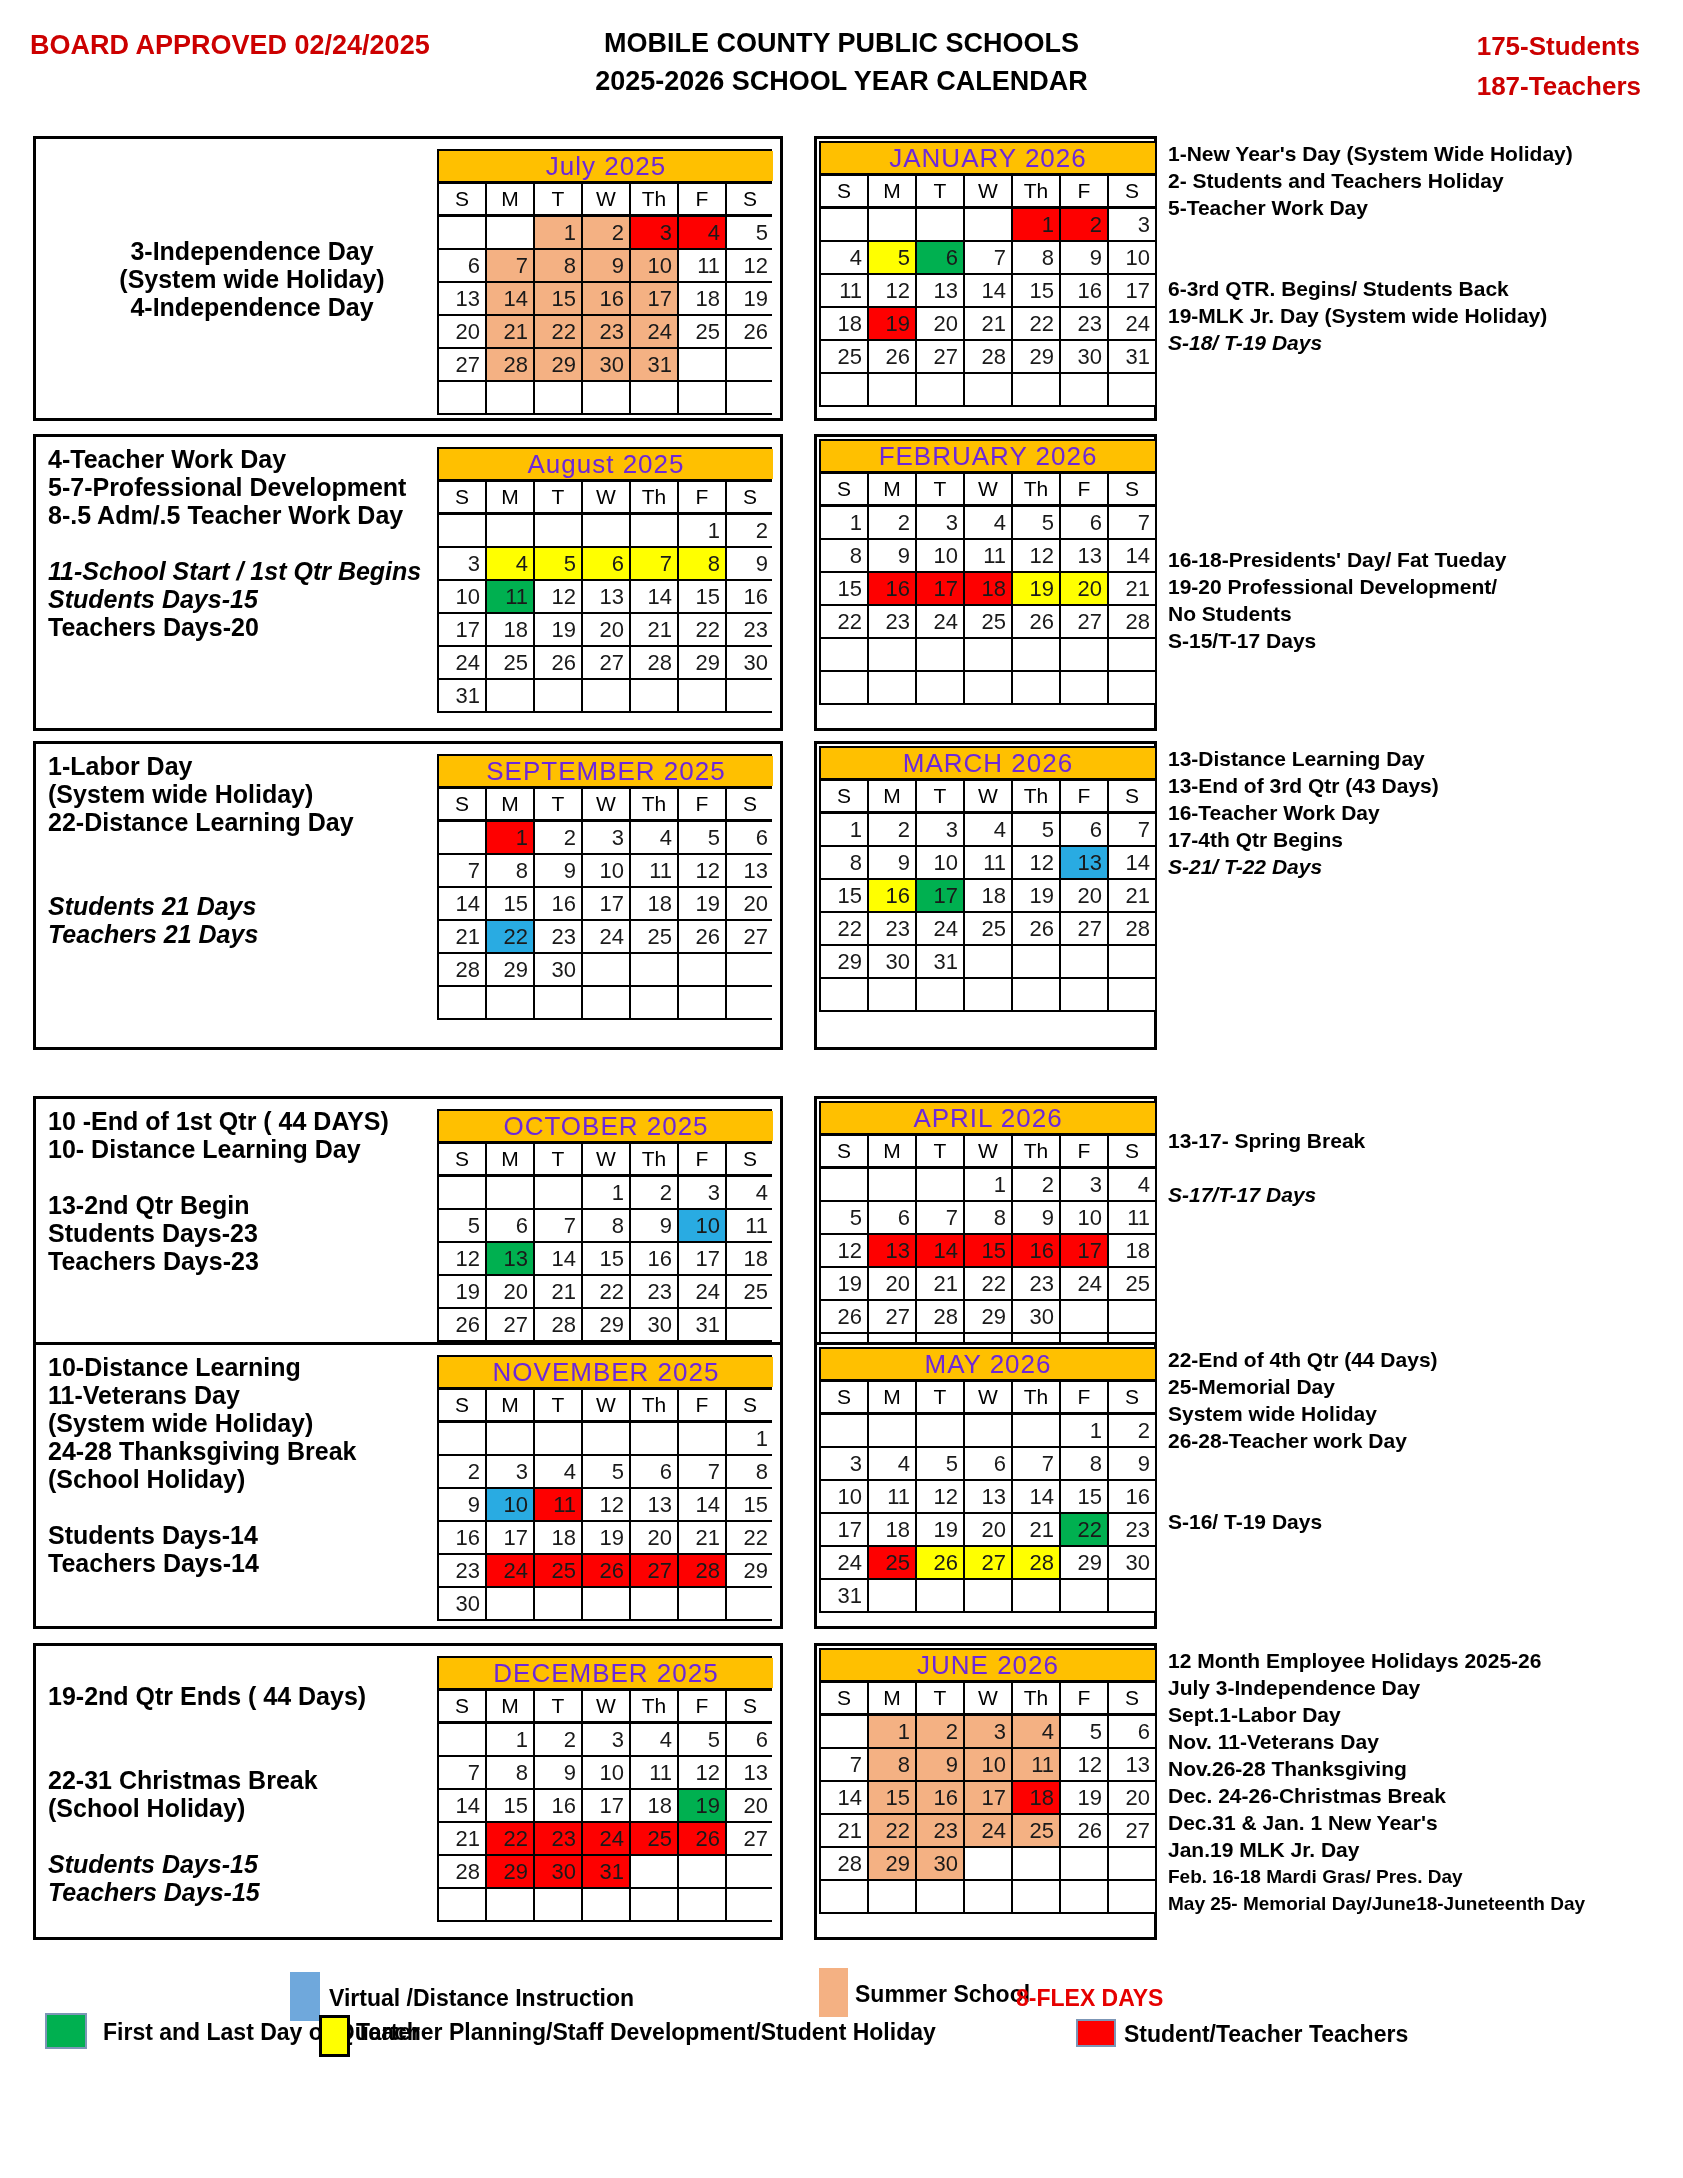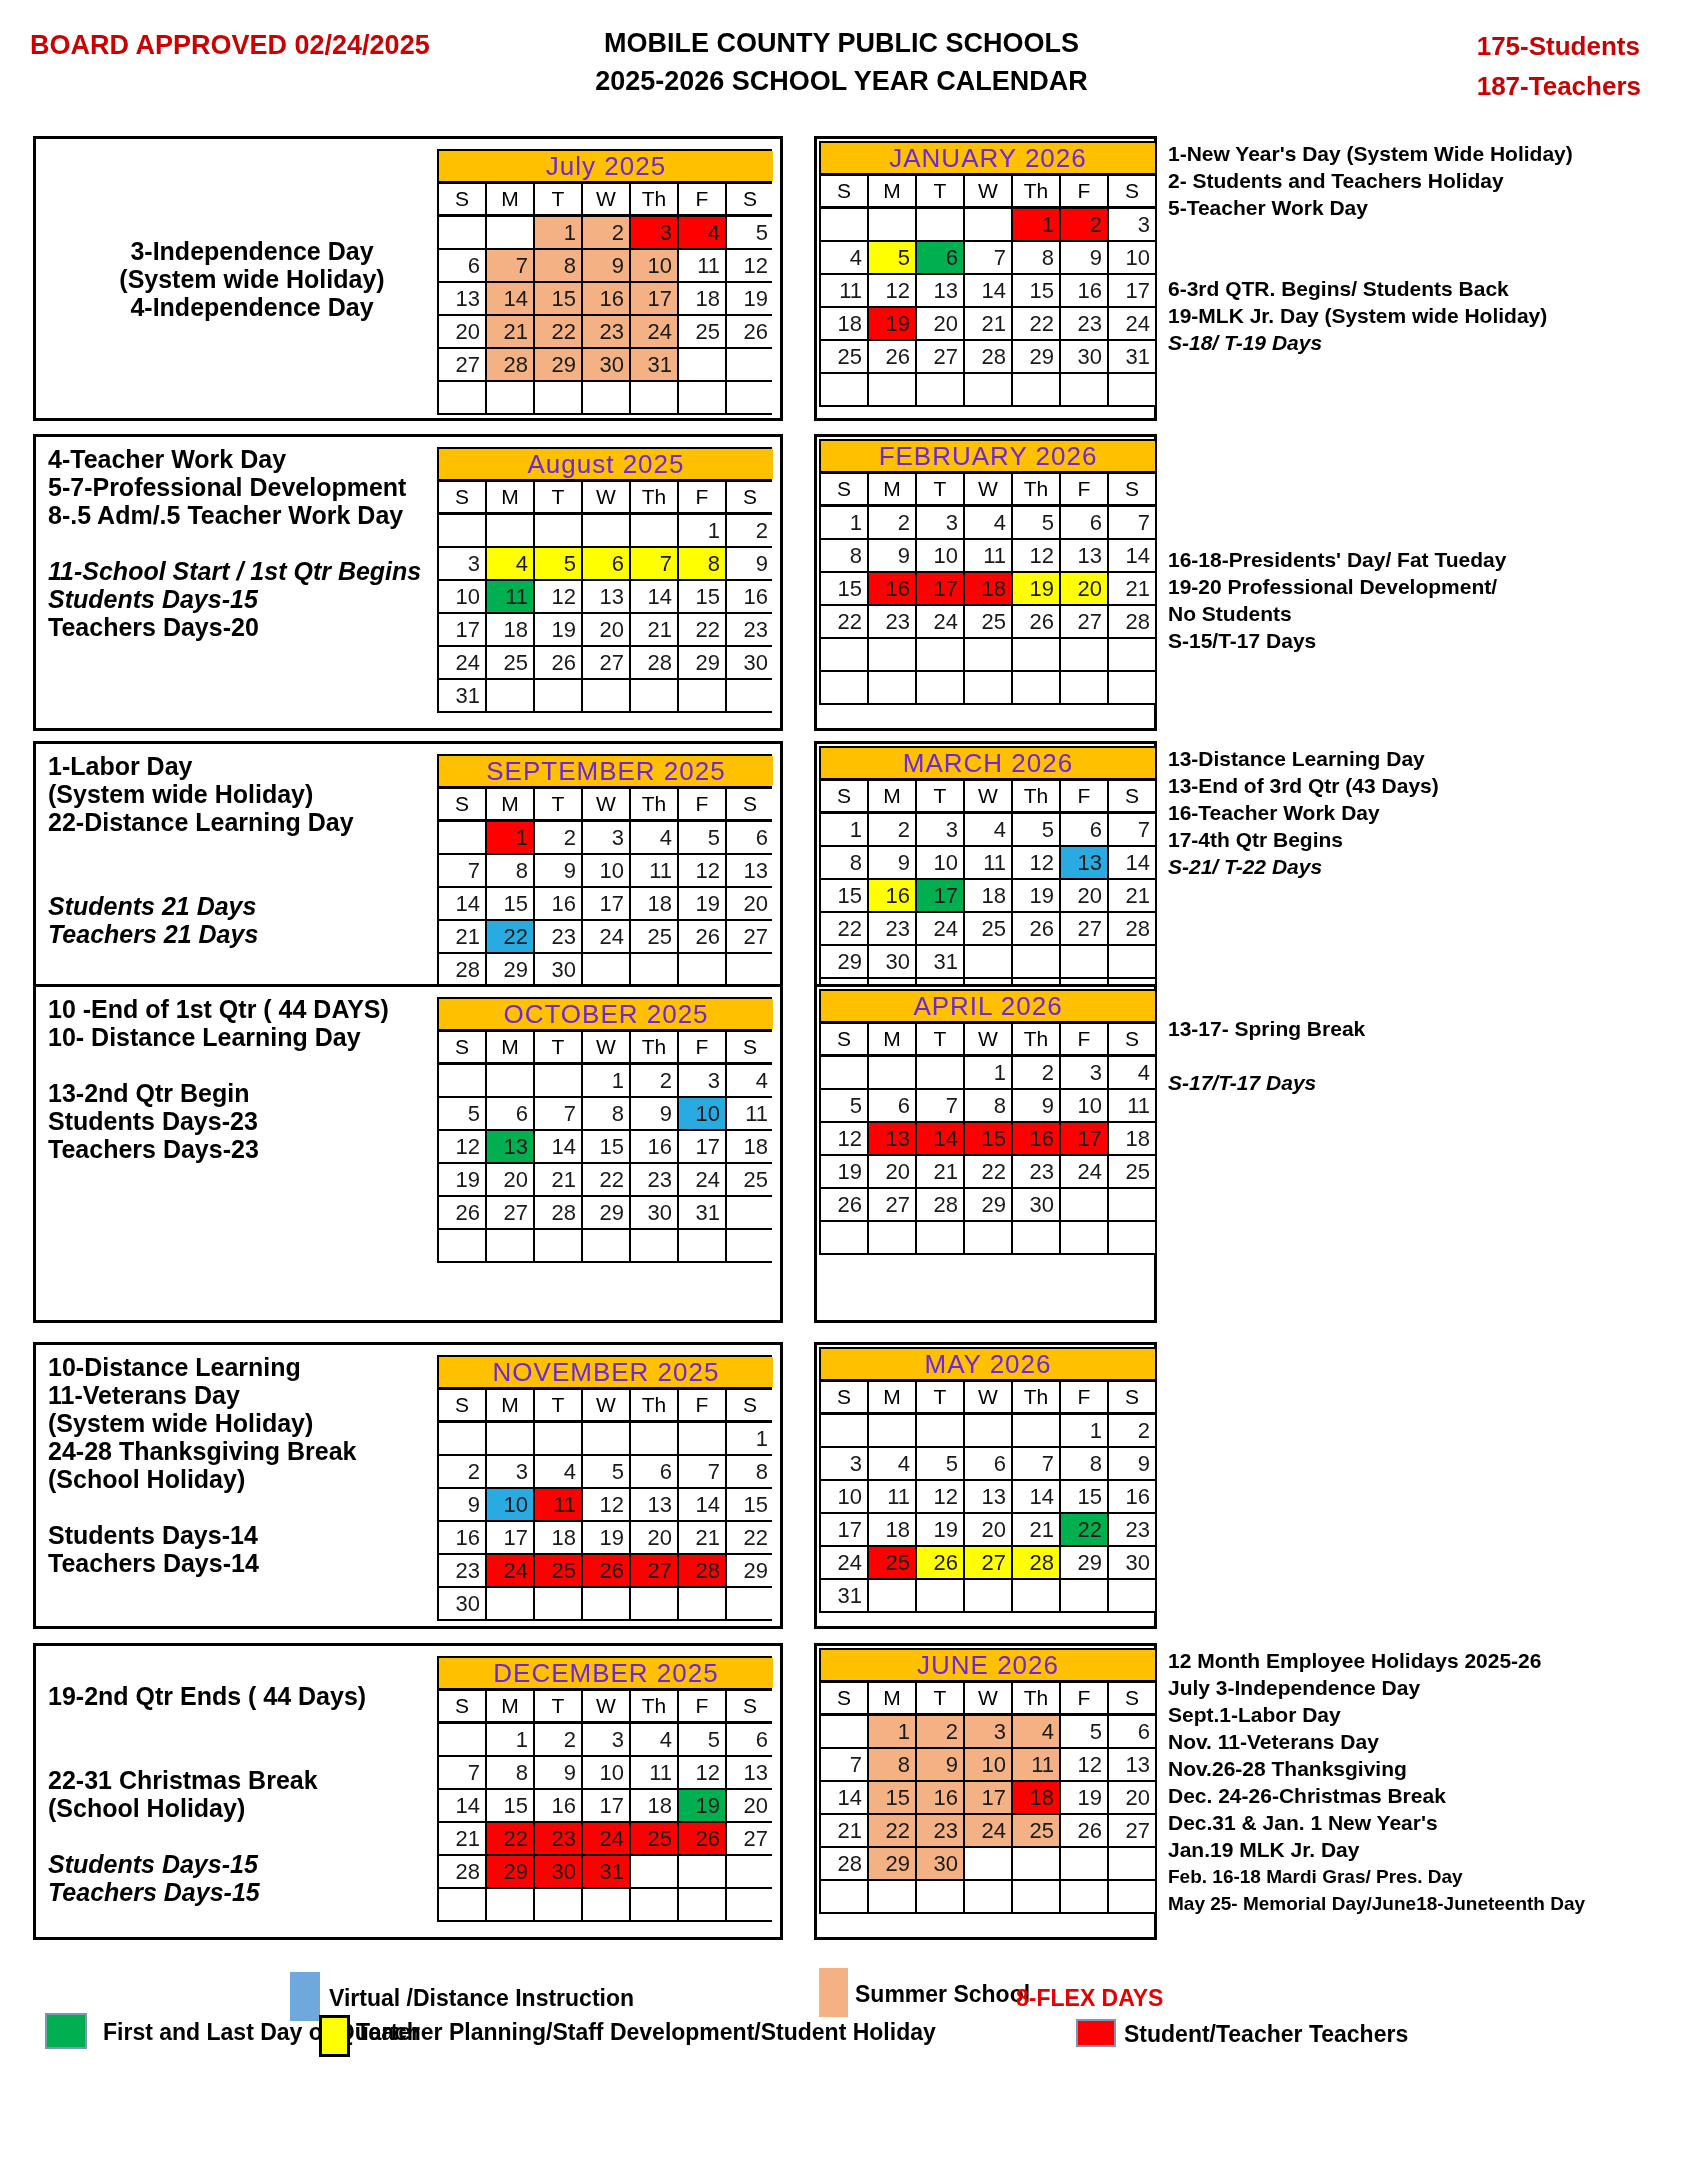--- a/index.html
+++ b/index.html
@@ -443,21 +443,21 @@
           </div>
         </div>
         <div class="rnotes">
           <div class="note">13-Distance Learning Day</div>
           <div class="note">13-End of 3rd Qtr (43 Days)</div>
           <div class="note">16-Teacher Work Day</div>
           <div class="note">17-4th Qtr Begins</div>
           <div class="note i">S-21/ T-22 Days</div>
         </div>
       </div>
-      <div class="cal-row" style="top: 984px; height: 339px;">
+      <div class="cal-row" style="top: 1096px; height: 339px;">
         <div class="lbox">
           <div class="notes">
             <div class="note">10 -End of 1st Qtr ( 44 DAYS)</div>
             <div class="note">10- Distance Learning Day</div>
             <div class="note">&nbsp;</div>
             <div class="note">13-2nd Qtr Begin</div>
             <div class="note">Students  Days-23</div>
             <div class="note">Teachers Days-23</div>
           </div>
           <div class="cal">
@@ -685,20 +685,29 @@
             <div class="dc">29</div>
             <div class="dc">30</div>
             <div class="dc">31</div>
             <div class="dc"></div>
             <div class="dc"></div>
             <div class="dc"></div>
             <div class="dc"></div>
             <div class="dc"></div>
             <div class="dc"></div>
           </div>
+        </div>
+        <div class="rnotes">
+          <div class="note">22-End of 4th Qtr (44 Days)</div>
+          <div class="note">25-Memorial Day</div>
+          <div class="note">System wide Holiday</div>
+          <div class="note">26-28-Teacher work Day</div>
+          <div class="note">&nbsp;</div>
+          <div class="note">&nbsp;</div>
+          <div class="note">S-16/ T-19 Days</div>
         </div>
       </div>
       <div class="cal-row" style="top: 1643px; height: 297px;">
         <div class="lbox">
           <div class="notes">
             <div class="note">&nbsp;</div>
             <div class="note">19-2nd Qtr Ends ( 44 Days)</div>
             <div class="note">&nbsp;</div>
             <div class="note">&nbsp;</div>
             <div class="note">22-31 Christmas Break</div>

